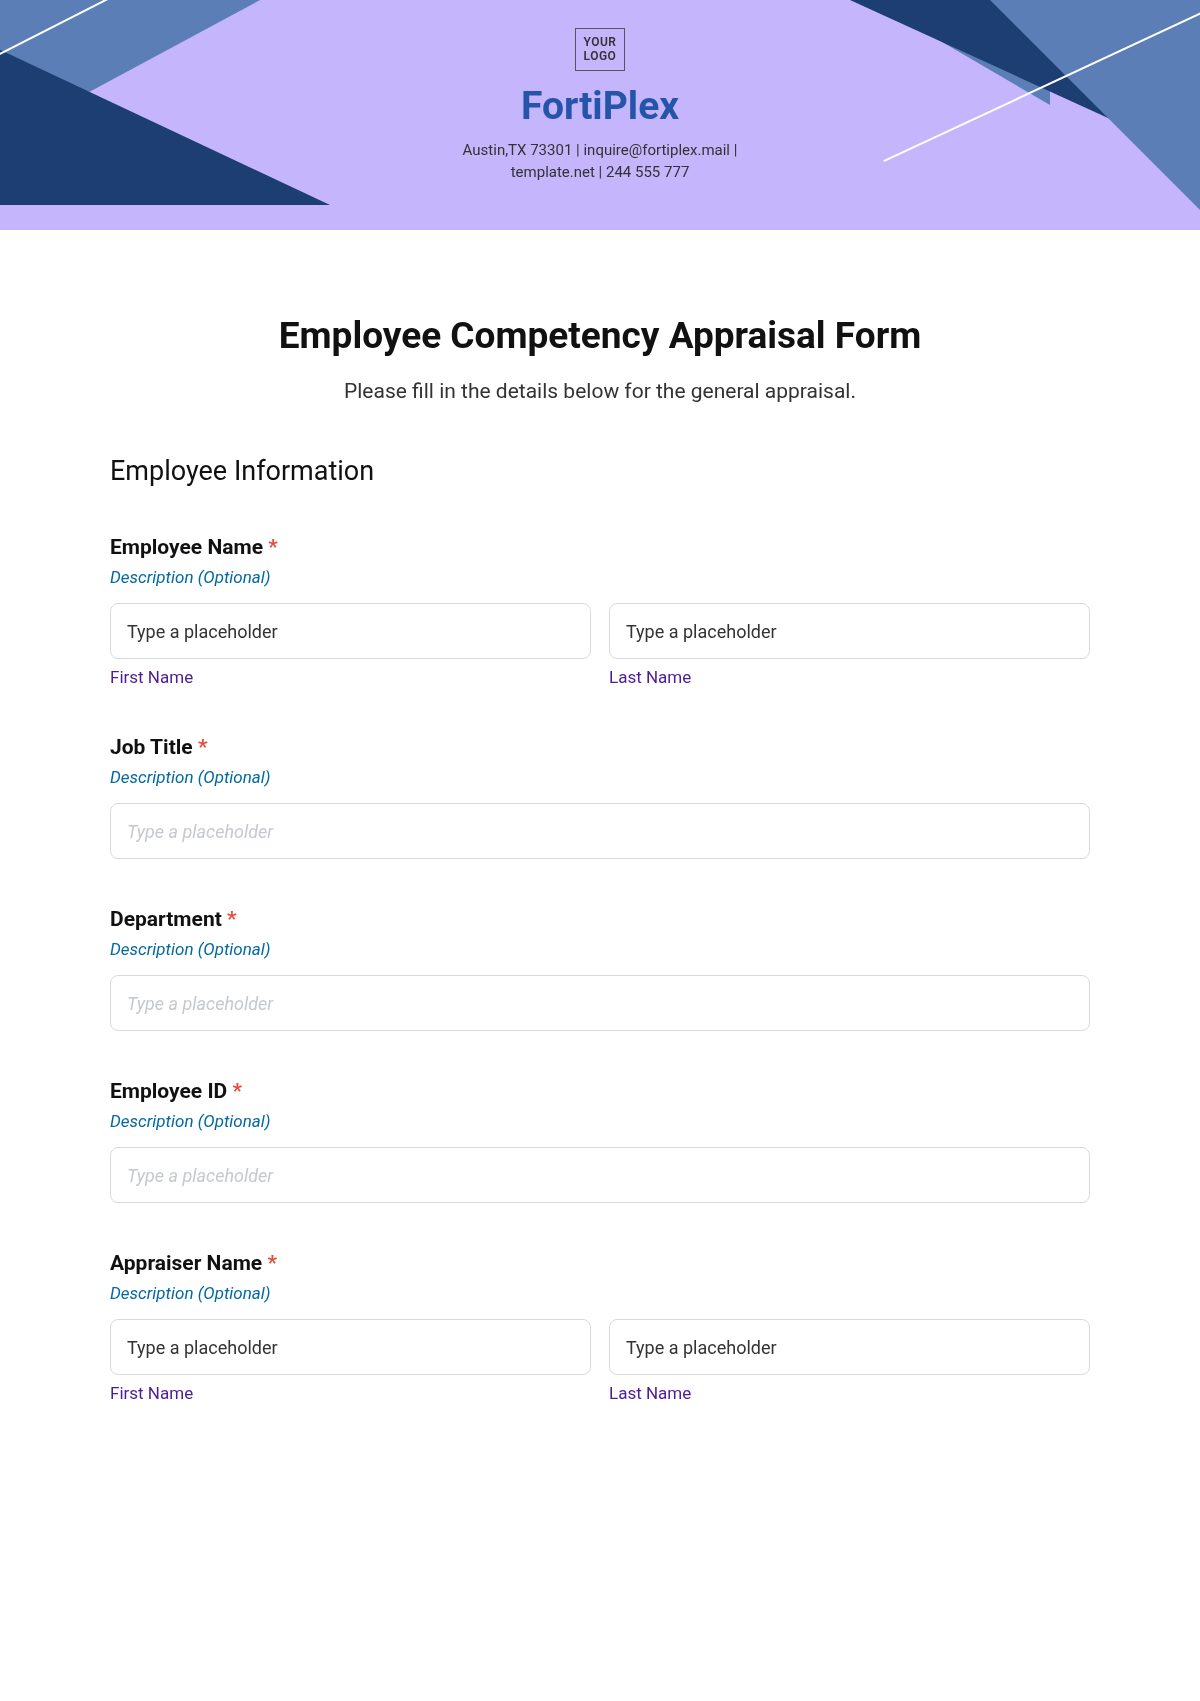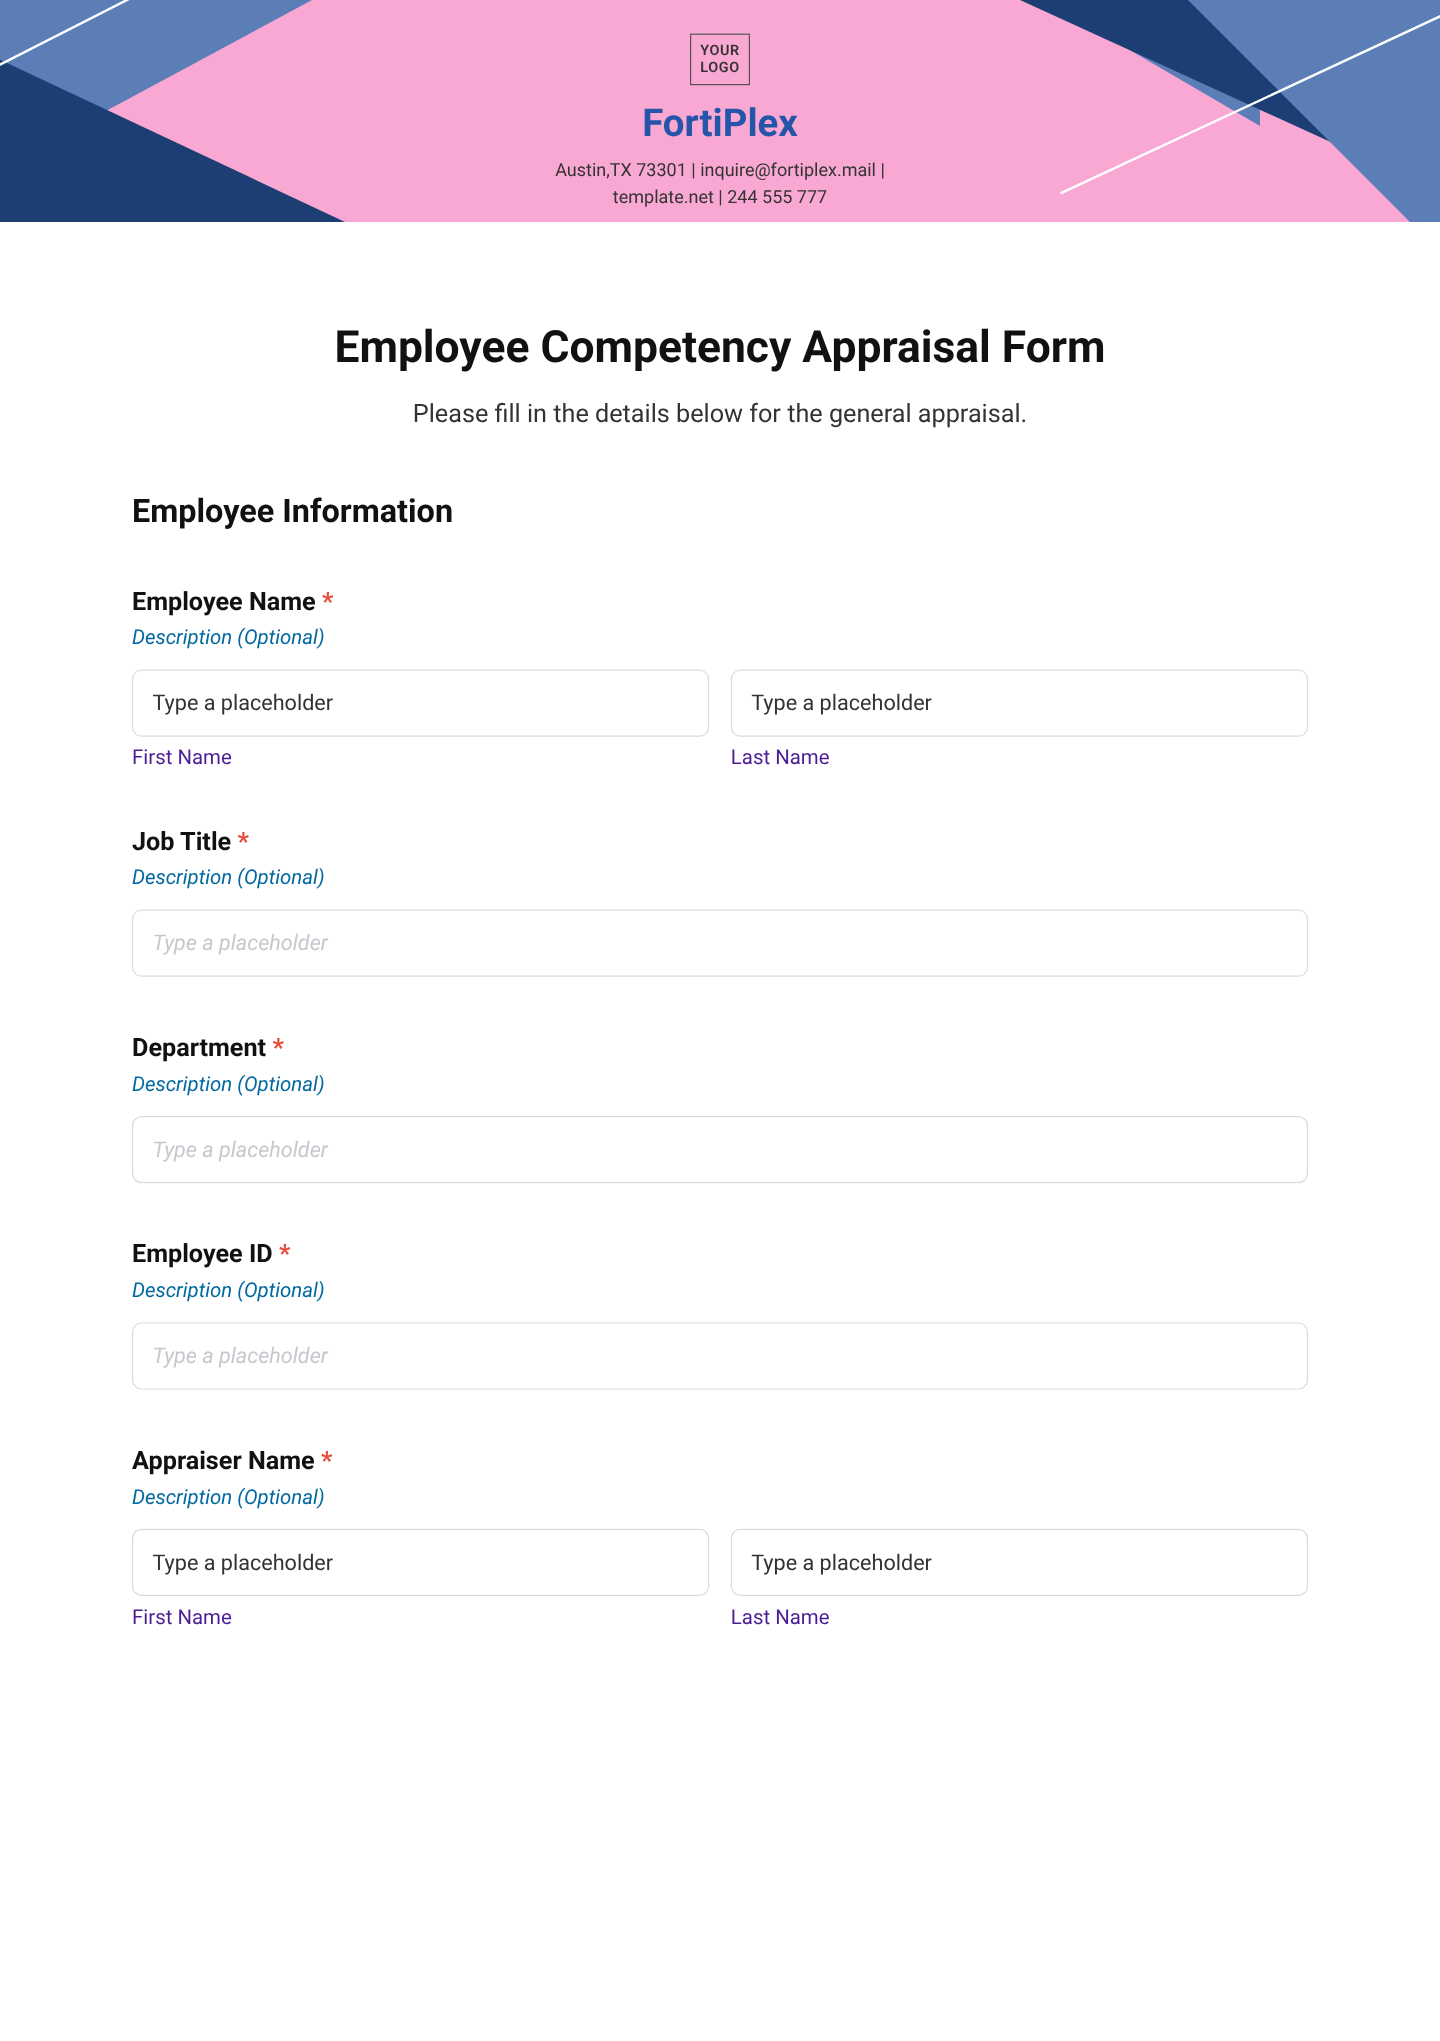--- a/index.html
+++ b/index.html
@@ -1,33 +1,33 @@
 <!DOCTYPE html>
 <html><head>
 <meta charset="utf-8">
 <style>
 * { margin:0; padding:0; box-sizing:border-box; }
 body { font-family:-apple-system,BlinkMacSystemFont,"Segoe UI",Roboto,Arial,sans-serif; background:#fff; width:1200px; }
-.header { position:relative; height:185px; background:#f9a8d4; overflow:hidden; }
+.header { position:relative; height:230px; background:#c4b5fd; overflow:hidden; }
 .tri { position:absolute; }
 .tri-tl1 { top:0; left:0; width:0; height:0; border-top:140px solid #5a7eb5; border-right:260px solid transparent; }
 .tri-tl2 { top:45px; left:-10px; width:0; height:0; border-bottom:160px solid #1c3e72; border-right:340px solid transparent; }
 .tri-tl3 { top:58px; left:-10px; width:320px; height:2px; background:#fff; transform:rotate(-27deg); transform-origin:left; }
 .tri-tr1 { top:0; right:0; width:0; height:0; border-top:210px solid #5a7eb5; border-left:210px solid transparent; }
 .tri-tr2 { top:0; right:0; width:0; height:0; border-top:160px solid #1c3e72; border-left:350px solid transparent; }
 .tri-tr3 { top:0; right:150px; width:0; height:0; border-top:105px solid #5a7eb5; border-left:180px solid transparent; }
 .tri-tr4 { top:8px; right:-10px; width:360px; height:2px; background:#fff; transform:rotate(-25deg); transform-origin:right; }
 .header-content { position:relative; z-index:10; text-align:center; padding-top:28px; }
 .logo-box { display:inline-block; border:1px solid #555; padding:6px 8px; font-size:12px; font-weight:600; color:#333; line-height:1.2; letter-spacing:0.5px; }
-.company { margin-top:12px; font-size:32px; font-weight:700; color:#2455a8; }
+.company { margin-top:12px; font-size:39px; font-weight:700; color:#2455a8; }
 .contact { margin-top:10px; font-size:15px; color:#333; line-height:1.5; max-width:380px; margin-left:auto; margin-right:auto; }
 .content { padding:84px 110px 40px; }
 .form-title { font-size:37px; font-weight:700; color:#111; text-align:center; }
 .form-sub { font-size:21px; color:#333; text-align:center; margin-top:22px; }
-.section-title { font-size:27px; font-weight:700; color:#111; margin-top:52px; }
+.section-title { font-size:27px; font-weight:400; color:#111; margin-top:52px; }
 .field { margin-top:48px; }
 .field-label { font-size:21px; font-weight:700; color:#111; }
 .req { color:#e74c3c; }
 .field-desc { font-size:17px; font-style:italic; color:#0369a1; margin-top:8px; }
 .row2 { display:flex; gap:18px; margin-top:16px; }
 .col { flex:1; }
 .input { width:100%; height:56px; border:1px solid #d8dbde; border-radius:8px; padding:0 16px; font-size:18px; color:#111; font-family:inherit; }
 .input::placeholder { color:#c5c9cd; font-style:italic; }
 .input.dark::placeholder { color:#333; font-style:normal; }
 .sublabel { font-size:17px; color:#4c1d95; margin-top:8px; }

